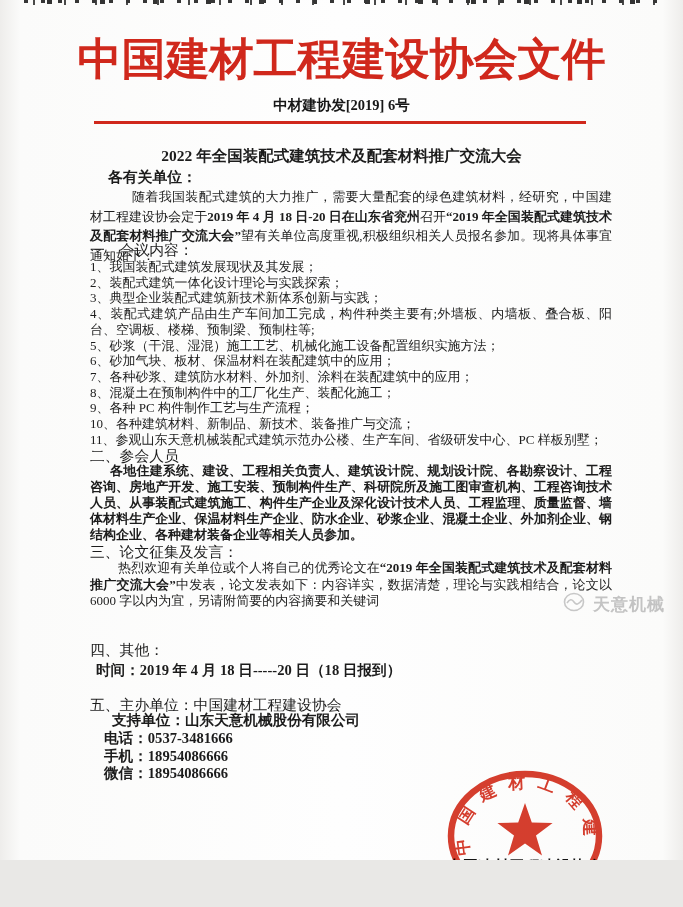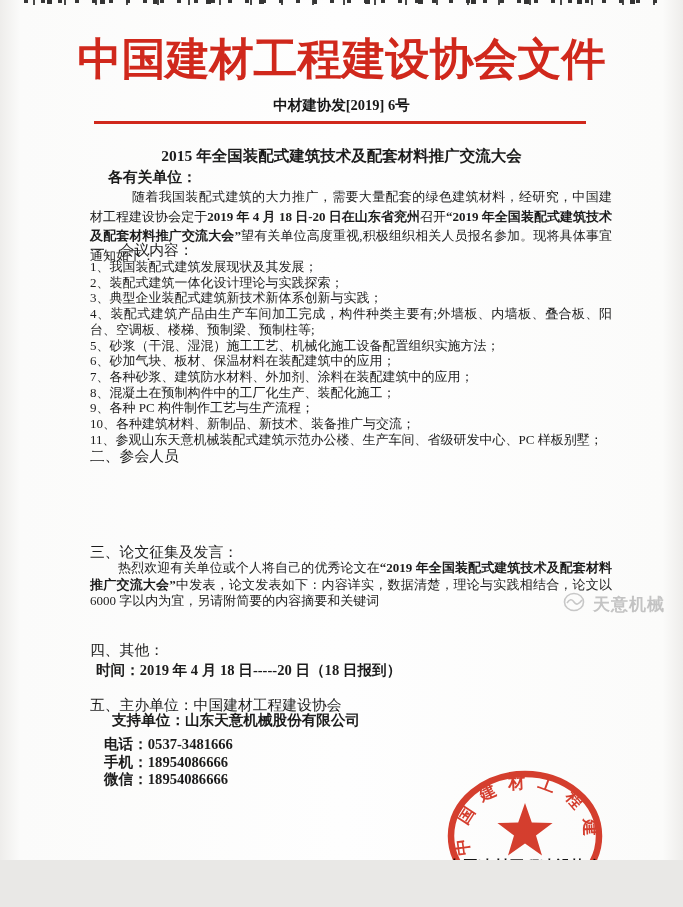--- a/index.html
+++ b/index.html
@@ -65,21 +65,21 @@
   .attendees-para { top: 463px; line-height: 16.1px; text-align: justify; text-indent: 20px; font-weight: 700; }
 
   .h-papers { top: 543px; }
   .papers-para { top: 560px; line-height: 16.5px; text-align: justify; text-indent: 28px; }
 
   .h-other { top: 641px; }
   .time-line { top: 661px; font-weight: 700; padding-left: 6px; font-size: 14.6px; }
 
   .h-host { top: 696px; }
   .org-block { top: 713px; line-height: 15.8px; font-weight: 700; font-size: 14.6px; }
-  .org-block .support { margin-left: 22px; margin-bottom: 8px; }
+  .org-block .support { margin-left: 22px; margin-bottom: 2px; }
   .org-block .contact-line { margin-left: 14px; margin-bottom: 2px; }
 
   .bold { font-weight: 700; }
 
   .watermark {
     position: absolute; top: 591px; left: 562px;
     display: flex; align-items: center; gap: 7px;
     color: #c3c3c3; font-size: 17px; font-weight: 700;
     letter-spacing: 1px; user-select: none; text-align: right;
   }
@@ -100,21 +100,21 @@
 <div class="page">
 
   <div class="top-strip"></div>
 
   <div class="letterhead-title">中国建材工程建设协会文件</div>
 
   <div class="doc-number">中材建协发[2019] 6号</div>
 
   <div class="red-rule"></div>
 
-  <div class="notice-title">2015 年全国装配式建筑技术及配套材料推广交流大会</div>
+  <div class="notice-title">2022 年全国装配式建筑技术及配套材料推广交流大会</div>
 
   <div class="body-col salutation">各有关单位：</div>
 
   <p class="body-col intro-para"><span>随着我国装配式建筑的大力推广，需要大量配套的绿色建筑材料，经研究，中国建材工程建设协会定于</span><span class="bold">2019 年 4 月 18 日-20 日在山东省兖州</span><span>召开</span><span class="bold">“2019 年全国装配式建筑技术及配套材料推广交流大会”</span><span>望有关单位高度重视,积极组织相关人员报名参加。现将具体事宜通知如下：</span></p>
 
   <div class="body-col sec-heading h-agenda">一、会议内容：</div>
 
   <ul class="body-col agenda-list">
     <li>1、我国装配式建筑发展现状及其发展；</li>
     <li>2、装配式建筑一体化设计理论与实践探索；</li>
@@ -124,20 +124,21 @@
     <li>6、砂加气块、板材、保温材料在装配建筑中的应用；</li>
     <li>7、各种砂浆、建筑防水材料、外加剂、涂料在装配建筑中的应用；</li>
     <li>8、混凝土在预制构件中的工厂化生产、装配化施工；</li>
     <li>9、各种 PC 构件制作工艺与生产流程；</li>
     <li>10、各种建筑材料、新制品、新技术、装备推广与交流；</li>
     <li>11、参观山东天意机械装配式建筑示范办公楼、生产车间、省级研发中心、PC 样板别墅；</li>
   </ul>
 
   <div class="body-col sec-heading h-attendees">二、参会人员</div>
 
+  <p class="body-col attendees-para">各地住建系统、建设、工程相关负责人、建筑设计院、规划设计院、各勘察设计、工程咨询、房地产开发、施工安装、预制构件生产、科研院所及施工图审查机构、工程咨询技术人员、从事装配式建筑施工、构件生产企业及深化设计技术人员、工程监理、质量监督、墙体材料生产企业、保温材料生产企业、防水企业、砂浆企业、混凝土企业、外加剂企业、钢结构企业、各种建材装备企业等相关人员参加。</p>
 
   <div class="body-col sec-heading h-papers">三、论文征集及发言：</div>
 
   <p class="body-col papers-para"><span>热烈欢迎有关单位或个人将自己的优秀论文在</span><span class="bold">“2019 年全国装配式建筑技术及配套材料推广交流大会”</span><span>中发表，论文发表如下：内容详实，数据清楚，理论与实践相结合，论文以 6000 字以内为宜，另请附简要的内容摘要和关键词</span></p>
 
   <div class="watermark">
     <span>
       <svg width="24" height="22" viewBox="0 0 24 22">
         <ellipse cx="12" cy="11" rx="9.5" ry="8.5" fill="none" stroke="#c7c7c7" stroke-width="1.6"></ellipse>
         <path d="M5,12 Q9,6 12,11 Q15,16 20,9" fill="none" stroke="#c7c7c7" stroke-width="1.6"></path>

